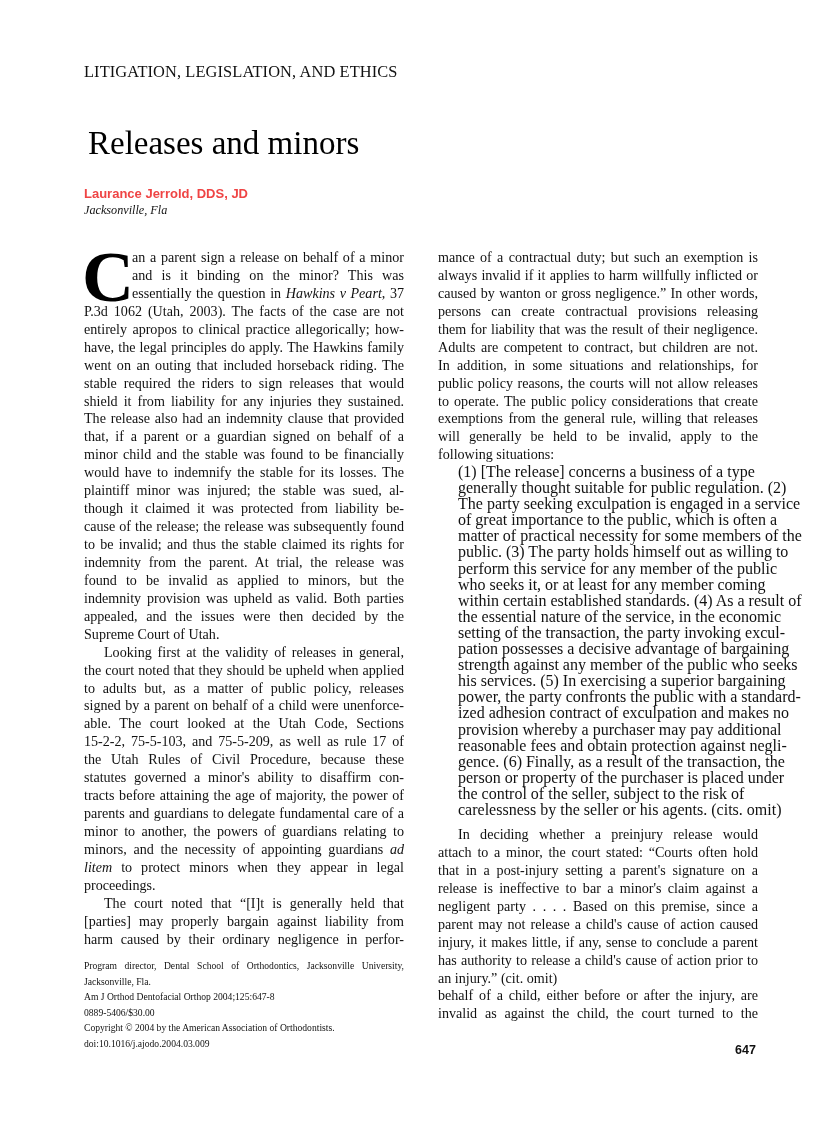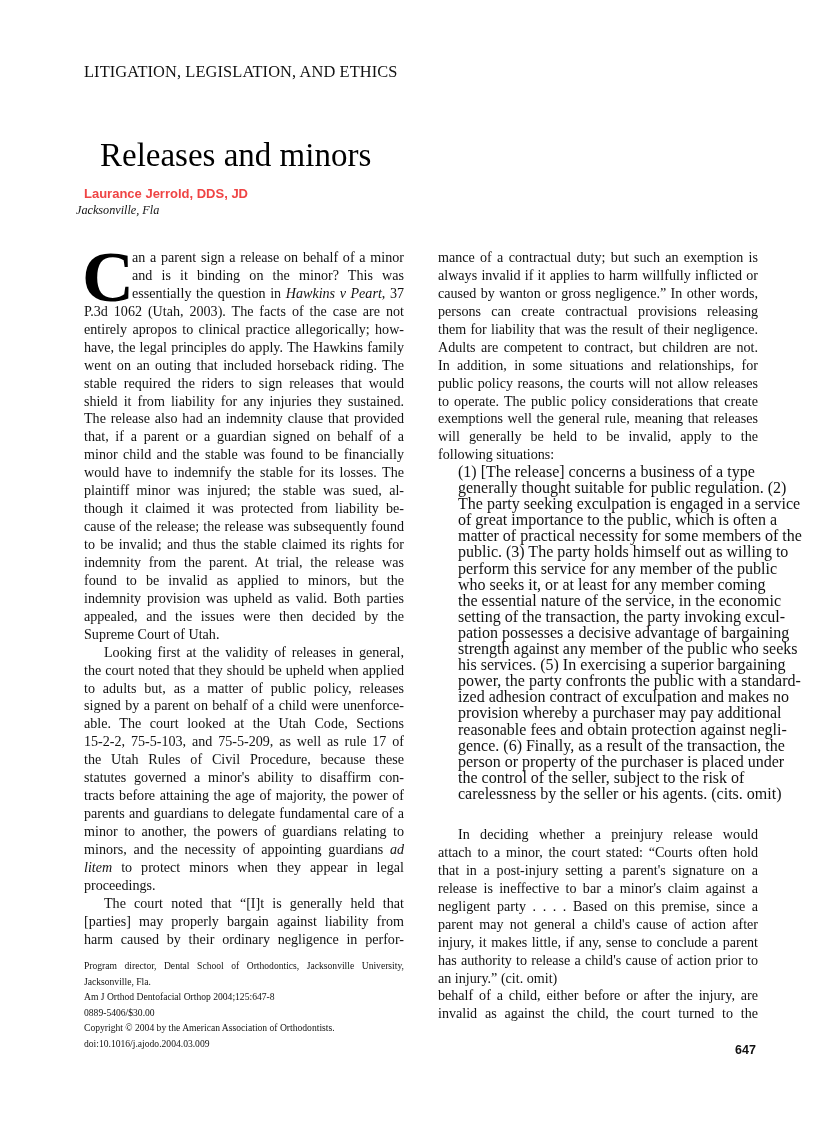--- a/index.html
+++ b/index.html
@@ -3,21 +3,21 @@
 <meta charset="utf-8">
 <style>
   html, body { margin: 0; padding: 0; background: #ffffff; }
   body { width: 838px; height: 1122px; position: relative; overflow: hidden; color: #111; }
   .serif { font-family: "Liberation Serif", "DejaVu Serif", serif; }
   .sans { font-family: "Liberation Sans", "DejaVu Sans", sans-serif; }
 
   .section-header { position: absolute; left: 84px; top: 62px; font-size: 16.4px; letter-spacing: 0.1px; color: #111; }
   .title { position: absolute; left: 84px; top: 121px; font-size: 33px; color: #000; }
   .author { position: absolute; left: 84px; top: 186px; font-size: 13px; font-weight: bold; color: #ef4444; }
-  .location { position: absolute; left: 76px; top: 203px; font-size: 12.2px; font-style: italic; color: #111; }
+  .location { position: absolute; left: 84px; top: 203px; font-size: 12.2px; font-style: italic; color: #111; }
 
   .col { position: absolute; width: 320px; }
   .col-left { left: 84px; top: 249px; }
   .col-right { left: 438px; top: 249px; }
 
   .line { display: block; height: 17.95px; line-height: 17.95px; font-size: 14.1px; text-align: justify; text-align-last: justify; white-space: nowrap; overflow: visible; }
   .line.last { text-align-last: left; }
   .line.indent { padding-left: 20px; }
   .line.dc { padding-left: 48px; }
 
@@ -35,21 +35,21 @@
 
   .page-number { position: absolute; left: 735px; top: 1043px; font-size: 12.5px; font-weight: bold; color: #111; }
   i { font-style: italic; }
 </style>
 </head>
 <body>
 
 <div>
 
   <div class="section-header serif">LITIGATION, LEGISLATION, AND ETHICS</div>
-  <h1 class="title serif" style="margin:16px;font-weight:normal;">Releases and minors</h1>
+  <h1 class="title serif" style="margin:4px;font-weight:normal;">Releases and minors</h1>
   <div class="author sans">Laurance Jerrold, DDS, JD</div>
   <div class="location serif">Jacksonville, Fla</div>
 
   <div class="col col-left serif">
     <span class="dropcap serif">C</span>
     <span class="line dc">an a parent sign a release on behalf of a minor</span>
     <span class="line dc">and is it binding on the minor? This was</span>
     <span class="line dc">essentially the question in <i>Hawkins v Peart</i>, 37</span>
     <span class="line">P.3d 1062 (Utah, 2003). The facts of the case are not</span>
     <span class="line">entirely apropos to clinical practice allegorically; how-</span>
@@ -92,34 +92,35 @@
   <div class="col col-right serif">
     <span class="line">mance of a contractual duty; but such an exemption is</span>
     <span class="line">always invalid if it applies to harm willfully inflicted or</span>
     <span class="line">caused by wanton or gross negligence.” In other words,</span>
     <span class="line">persons can create contractual provisions releasing</span>
     <span class="line">them for liability that was the result of their negligence.</span>
     <span class="line">Adults are competent to contract, but children are not.</span>
     <span class="line">In addition, in some situations and relationships, for</span>
     <span class="line">public policy reasons, the courts will not allow releases</span>
     <span class="line">to operate. The public policy considerations that create</span>
-    <span class="line">exemptions well the general rule, meaning that releases</span>
+    <span class="line">exemptions from the general rule, willing that releases</span>
     <span class="line">will generally be held to be invalid, apply to the</span>
     <span class="line last">following situations:</span>
   </div>
 
   <div class="quote serif">
     <span class="qline">(1) [The release] concerns a business of a type</span>
     <span class="qline">generally thought suitable for public regulation. (2)</span>
     <span class="qline">The party seeking exculpation is engaged in a service</span>
     <span class="qline">of great importance to the public, which is often a</span>
     <span class="qline">matter of practical necessity for some members of the</span>
     <span class="qline">public. (3) The party holds himself out as willing to</span>
     <span class="qline">perform this service for any member of the public</span>
     <span class="qline">who seeks it, or at least for any member coming</span>
+    <span class="qline">within certain established standards. (4) As a result of</span>
     <span class="qline">the essential nature of the service, in the economic</span>
     <span class="qline">setting of the transaction, the party invoking excul-</span>
     <span class="qline">pation possesses a decisive advantage of bargaining</span>
     <span class="qline">strength against any member of the public who seeks</span>
     <span class="qline">his services. (5) In exercising a superior bargaining</span>
     <span class="qline">power, the party confronts the public with a standard-</span>
     <span class="qline">ized adhesion contract of exculpation and makes no</span>
     <span class="qline">provision whereby a purchaser may pay additional</span>
     <span class="qline">reasonable fees and obtain protection against negli-</span>
     <span class="qline">gence. (6) Finally, as a result of the transaction, the</span>
@@ -127,21 +128,21 @@
     <span class="qline">the control of the seller, subject to the risk of</span>
     <span class="qline last">carelessness by the seller or his agents. (cits. omit)</span>
   </div>
 
   <div class="col-right2 serif">
     <span class="line indent">In deciding whether a preinjury release would</span>
     <span class="line">attach to a minor, the court stated: “Courts often hold</span>
     <span class="line">that in a post-injury setting a parent's signature on a</span>
     <span class="line">release is ineffective to bar a minor's claim against a</span>
     <span class="line">negligent party . . . . Based on this premise, since a</span>
-    <span class="line">parent may not general a child's cause of action after</span>
+    <span class="line">parent may not release a child's cause of action caused</span>
     <span class="line">injury, it makes little, if any, sense to conclude a parent</span>
     <span class="line">has authority to release a child's cause of action prior to</span>
     <span class="line last">an injury.” (cit. omit)</span>
     <span class="line">behalf of a child, either before or after the injury, are</span>
     <span class="line">invalid as against the child, the court turned to the</span>
   </div>
 
   <div class="footnote serif">
     <span class="fline justify">Program director, Dental School of Orthodontics, Jacksonville University,</span>
     <span class="fline">Jacksonville, Fla.</span>

